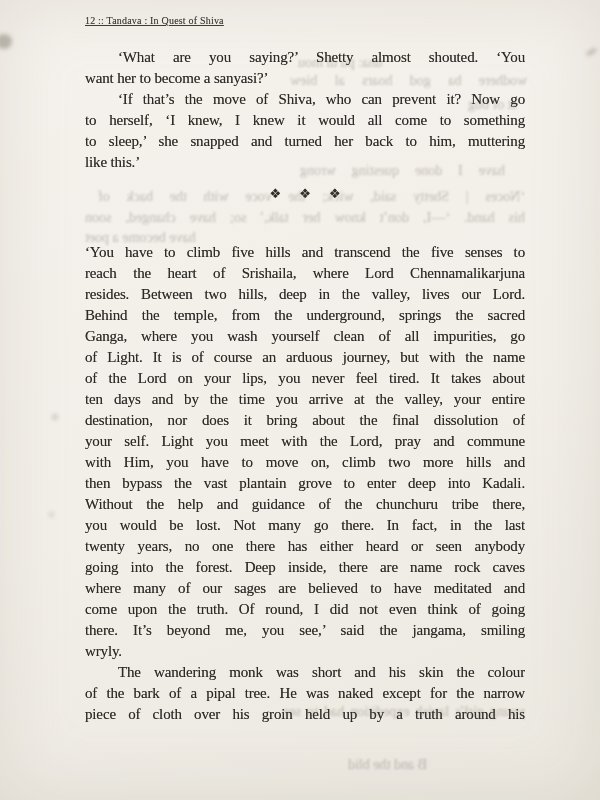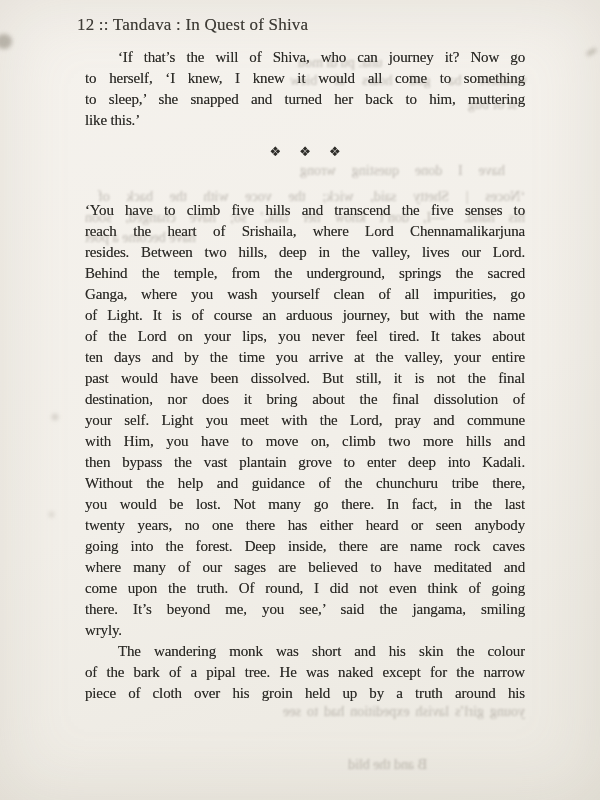--- a/index.html
+++ b/index.html
@@ -4,23 +4,24 @@
 <style>
   html,body{margin:0;padding:0;background:#d8d4cc;}
   .page{
     position:relative;width:600px;height:800px;overflow:hidden;
     background:linear-gradient(160deg,#f5f2ed 0%,#f2efe9 55%,#ebe8e0 100%);
     font-family:"Liberation Serif","DejaVu Serif",serif;
     color:var(--ink,#2b2a26);
   }
   .vignette{position:absolute;inset:0;box-shadow:inset 0 0 70px rgba(160,150,128,.20);pointer-events:none;}
   .header{
-    position:absolute;left:77px;top:15px;
-    font-size:17px;letter-spacing:.2px;color:#3a3833;
+    position:absolute;left:85px;top:15px;
+    font-size:10px;letter-spacing:.2px;color:#3a3833;
     text-shadow:0 0 .5px rgba(58,56,51,.5);
+    text-decoration:underline;
   }
   .text-column{
     position:absolute;left:85px;top:47px;width:440px;
     font-size:15px;line-height:21px;letter-spacing:-0.15px;
     text-shadow:0 0 .5px rgba(43,42,38,.55);
   }
   .line{text-align:justify;text-align-last:justify;height:21px;overflow:hidden;}
   .line.indent{padding-left:33px;}
   .line.last{text-align-last:left;}
   .separator{
@@ -40,36 +41,39 @@
   .smudge-3{left:52px;top:414px;width:6px;height:6px;background:rgba(150,143,130,.38);}
   .smudge-4{left:49px;top:512px;width:5px;height:5px;background:rgba(150,143,130,.32);}
 </style>
 </head>
 <body>
 
 <div class="page">
   <div class="header">12 :: Tandava : In Quest of Shiva</div>
   <div class="text-column">
       <div class="para">
-        <div class="line indent">‘If that’s the will of Shiva, who can journey it? Now go</div>
+        <div class="line indent">‘What are you saying?’ Shetty almost shouted. ‘You</div>
+        <div class="line last">want her to become a sanyasi?’</div>
+      </div>
+      <div class="para">
+        <div class="line indent">‘If that’s the move of Shiva, who can prevent it? Now go</div>
         <div class="line">to herself, ‘I knew, I knew it would all come to something</div>
         <div class="line">to sleep,’ she snapped and turned her back to him, muttering</div>
         <div class="line last">like this.’</div>
       </div>
       <div class="separator">❖ ❖ ❖</div>
       <div class="para">
         <div class="line">‘You have to climb five hills and transcend the five senses to</div>
         <div class="line">reach the heart of Srishaila, where Lord Chennamalikarjuna</div>
         <div class="line">resides. Between two hills, deep in the valley, lives our Lord.</div>
         <div class="line">Behind the temple, from the underground, springs the sacred</div>
         <div class="line">Ganga, where you wash yourself clean of all impurities, go</div>
         <div class="line">of Light. It is of course an arduous journey, but with the name</div>
         <div class="line">of the Lord on your lips, you never feel tired. It takes about</div>
         <div class="line">ten days and by the time you arrive at the valley, your entire</div>
-        <div class="line">past would have been dissolved. But still, it is not the final</div>
         <div class="line">destination, nor does it bring about the final dissolution of</div>
         <div class="line">your self. Light you meet with the Lord, pray and commune</div>
         <div class="line">with Him, you have to move on, climb two more hills and</div>
         <div class="line">then bypass the vast plantain grove to enter deep into Kadali.</div>
         <div class="line">Without the help and guidance of the chunchuru tribe there,</div>
         <div class="line">you would be lost. Not many go there. In fact, in the last</div>
         <div class="line">twenty years, no one there has either heard or seen anybody</div>
         <div class="line">going into the forest. Deep inside, there are name rock caves</div>
         <div class="line">where many of our sages are believed to have meditated and</div>
         <div class="line">come upon the truth. Of round, I did not even think of going</div>

